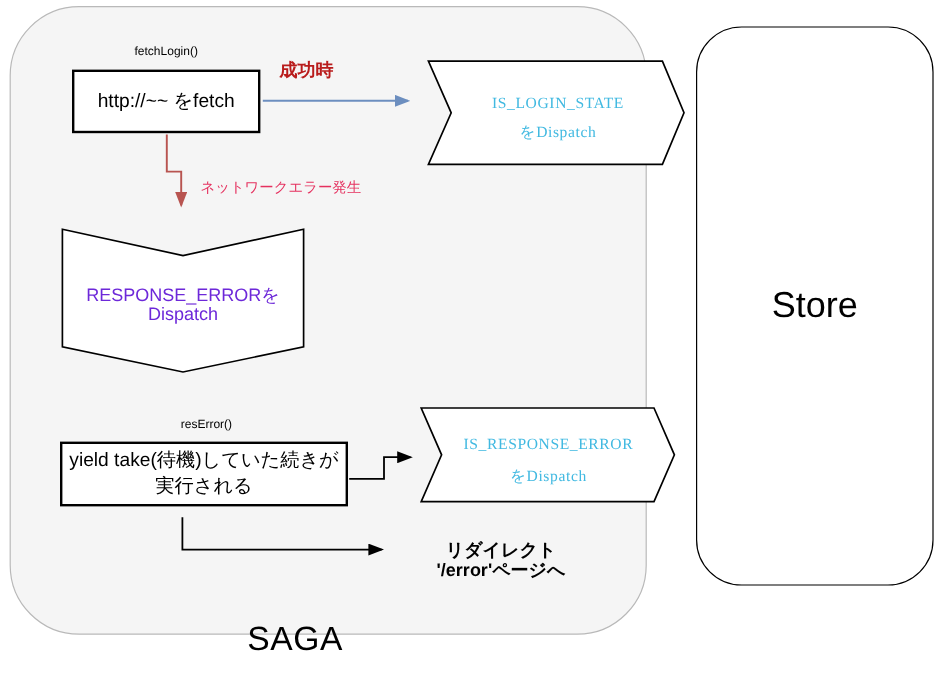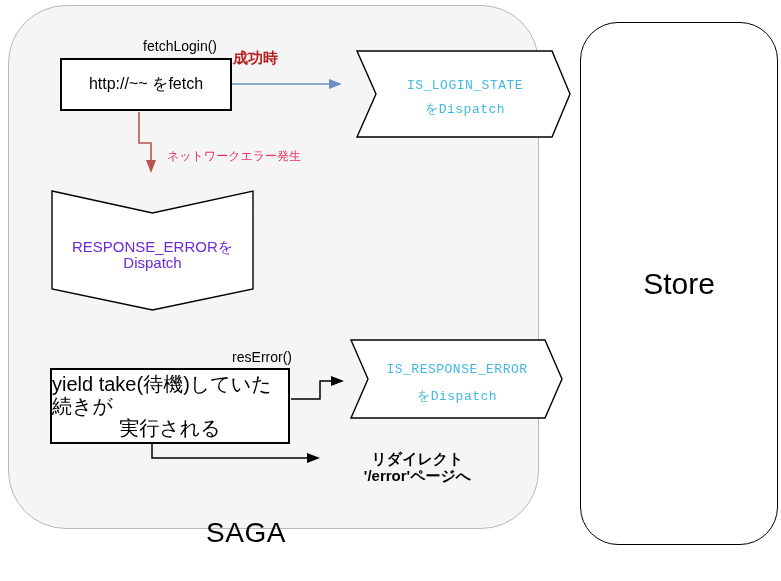--- a/index.html
+++ b/index.html
@@ -33,21 +33,21 @@
     text-align: center;
     font-size: 28px;
     color: #000;
     z-index: 4;
     letter-spacing: 0.5px;
   }
 
   
   .store-box {
     left: 580px; top: 22px;
-    width: 198px; height: 523px;
+    width: 198px; height: 466px;
     background: #ffffff;
     border: 1.5px solid #000;
     border-radius: 38px;
     box-sizing: border-box;
     z-index: 2;
     display: flex;
     align-items: center;
     justify-content: center;
   }
   .store-label {
@@ -70,33 +70,33 @@
     box-sizing: border-box;
     z-index: 2;
     display: flex;
     flex-direction: column;
     align-items: center;
     justify-content: center;
     color: #000;
   }
   .fetch-box {
     left: 60px; top: 58px;
-    width: 172px; height: 53px;
+    width: 157px; height: 53px;
     font-size: 16px;
   }
   .res-box {
     left: 50px; top: 368px;
-    width: 240px; height: 76px;
-    font-size: 20px;
+    width: 240px; height: 54px;
+    font-size: 16px;
     line-height: 22px;
-    text-align: left;
+    text-align: right;
   }
   .proc-title {
-    text-align: right;
-    font-size: 14px;
+    text-align: center;
+    font-size: 10px;
     color: #000;
     z-index: 2;
   }
   .fetch-title { left: 60px; top: 38px; width: 157px; }
   .res-title   { left: 52px; top: 349px; width: 240px; }
 
   
   .success-label {
     left: 233px; top: 49px;
     width: 100px;
@@ -123,21 +123,21 @@
     line-height: 17px;
     z-index: 2;
   }
 
   
   .banner-text {
     z-index: 3;
     text-align: center;
   }
   .mono-cyan {
-    font-family: Liberation Mono, monospace;
+    font-family: Liberation Serif, serif;
     color: #41b9e1;
     font-size: 13px;
     letter-spacing: 0.5px;
   }
   .banner1-text { left: 370px; top: 74px;  width: 190px; line-height: 24px; }
   .banner3-text { left: 362px; top: 356px; width: 190px; line-height: 27px; }
   .banner2-text {
     left: 52px; top: 239px;
     width: 201px;
     color: #6d28d9;

